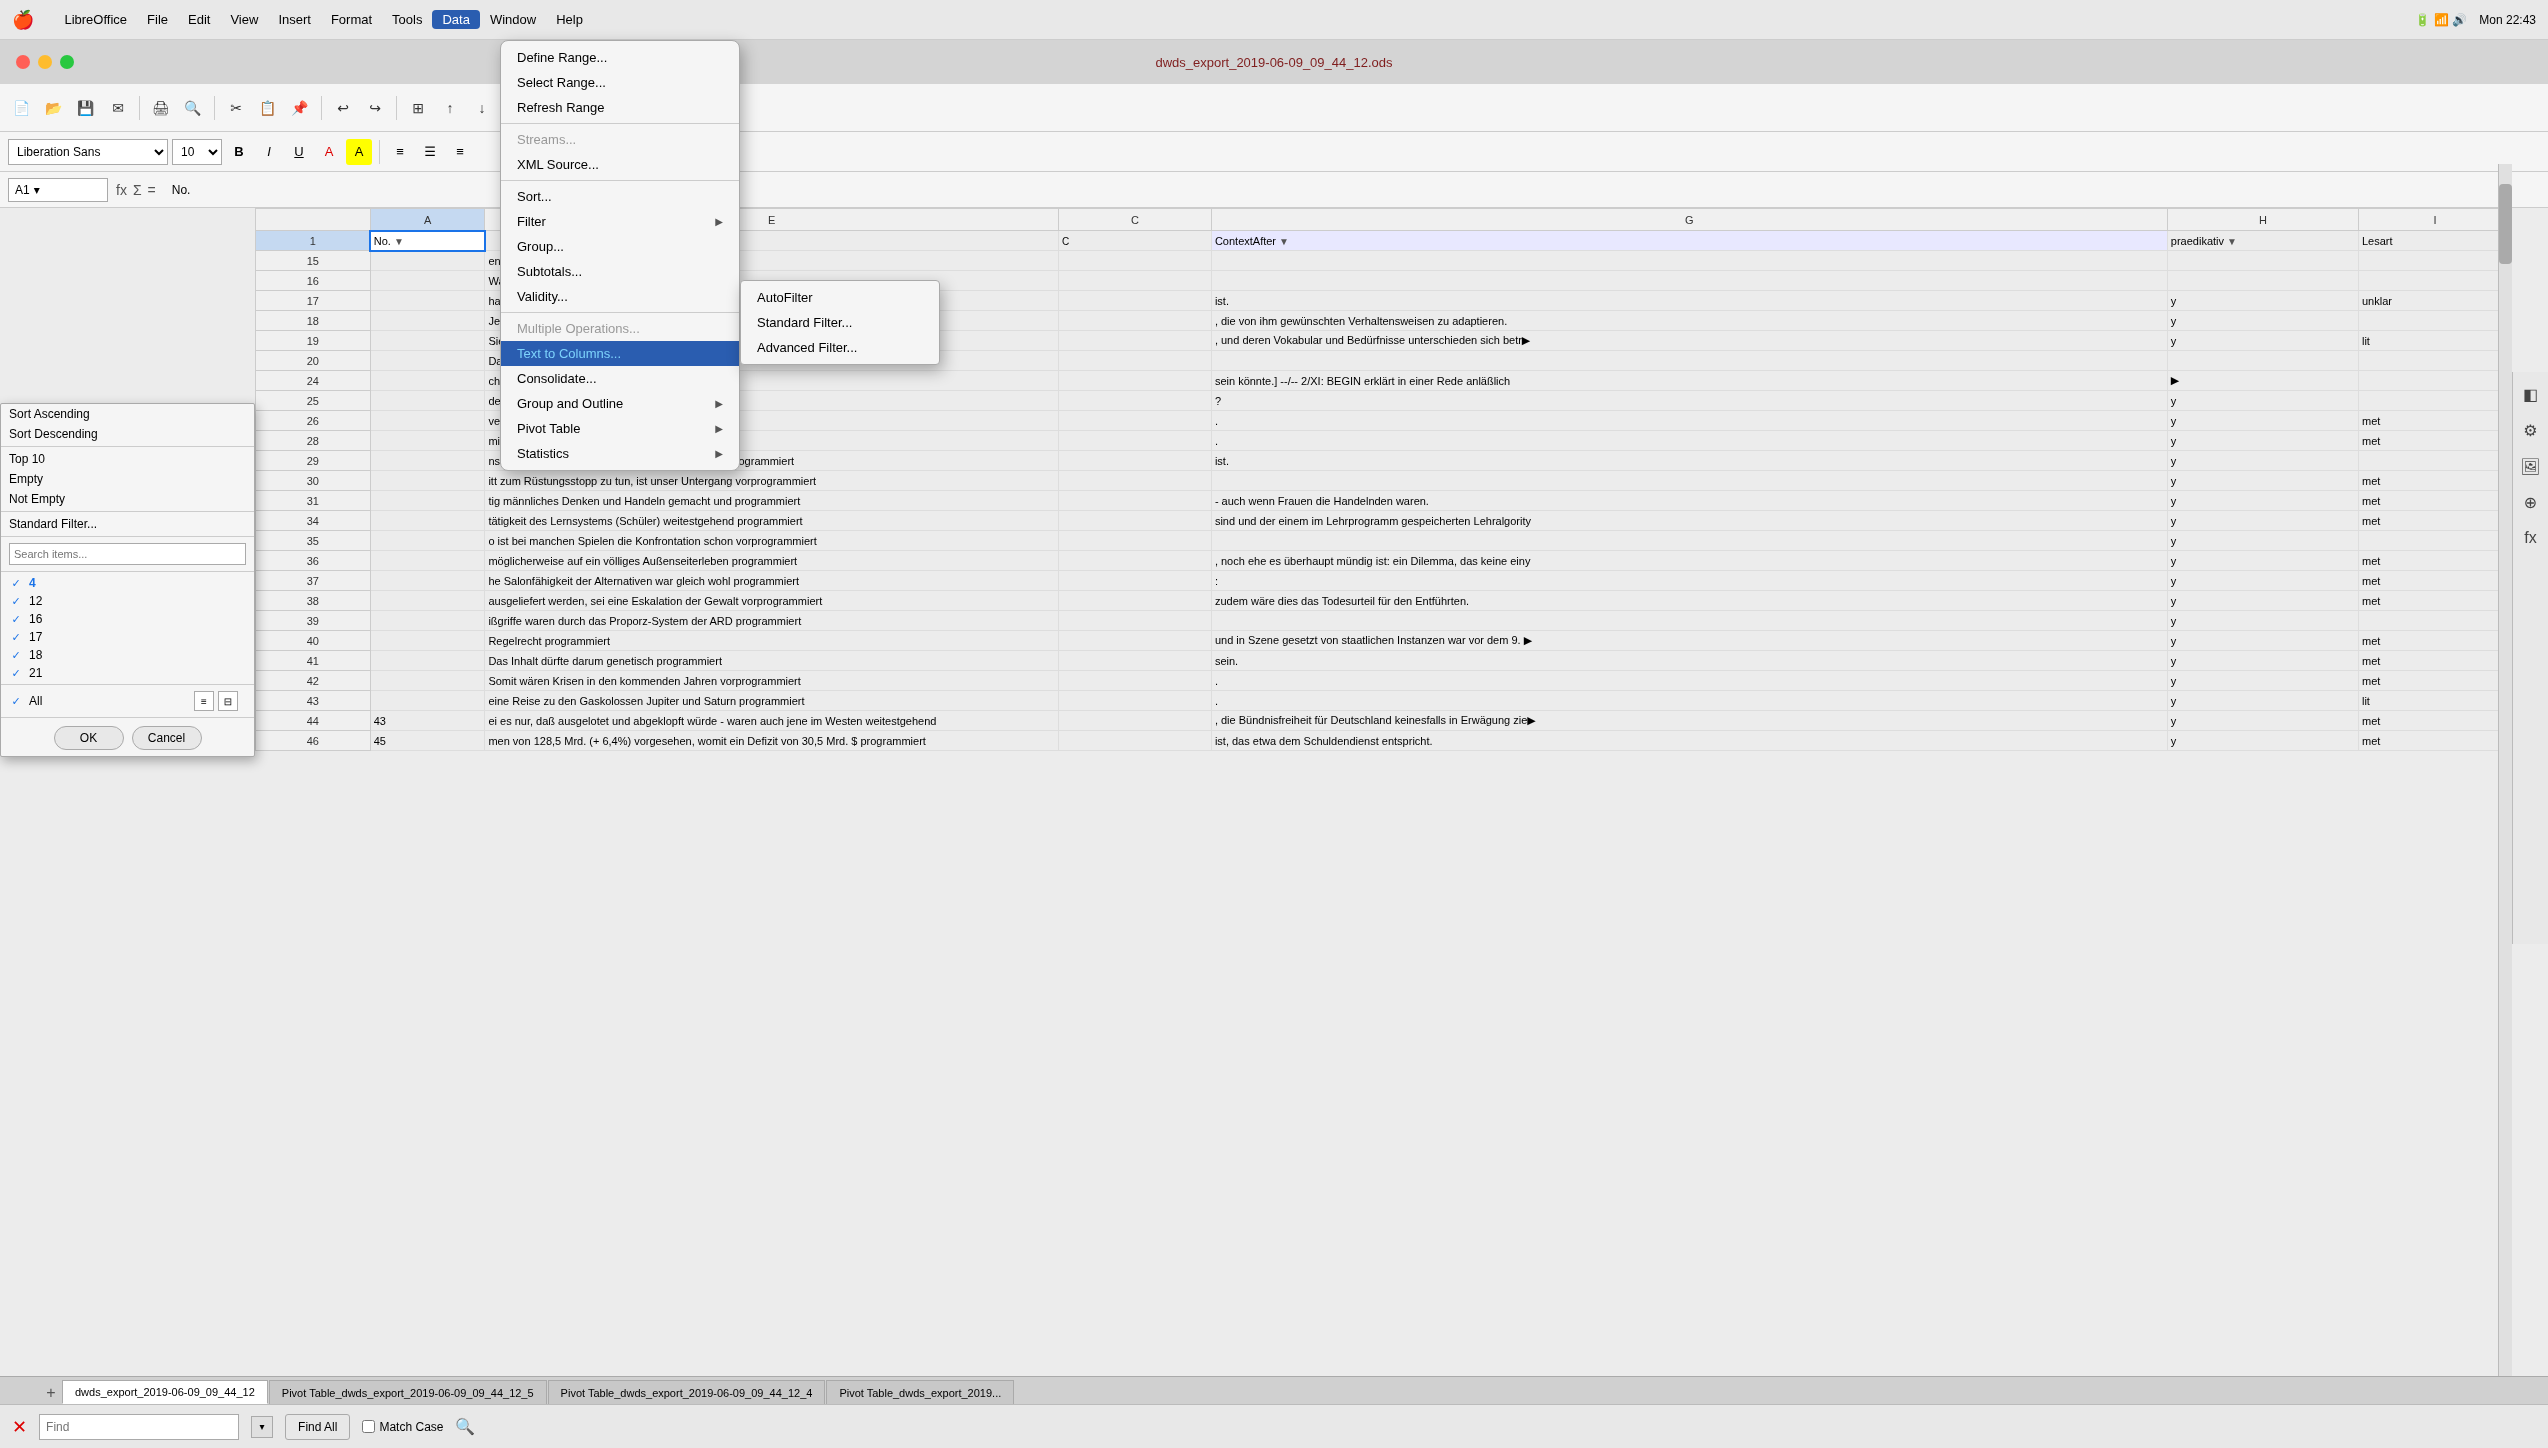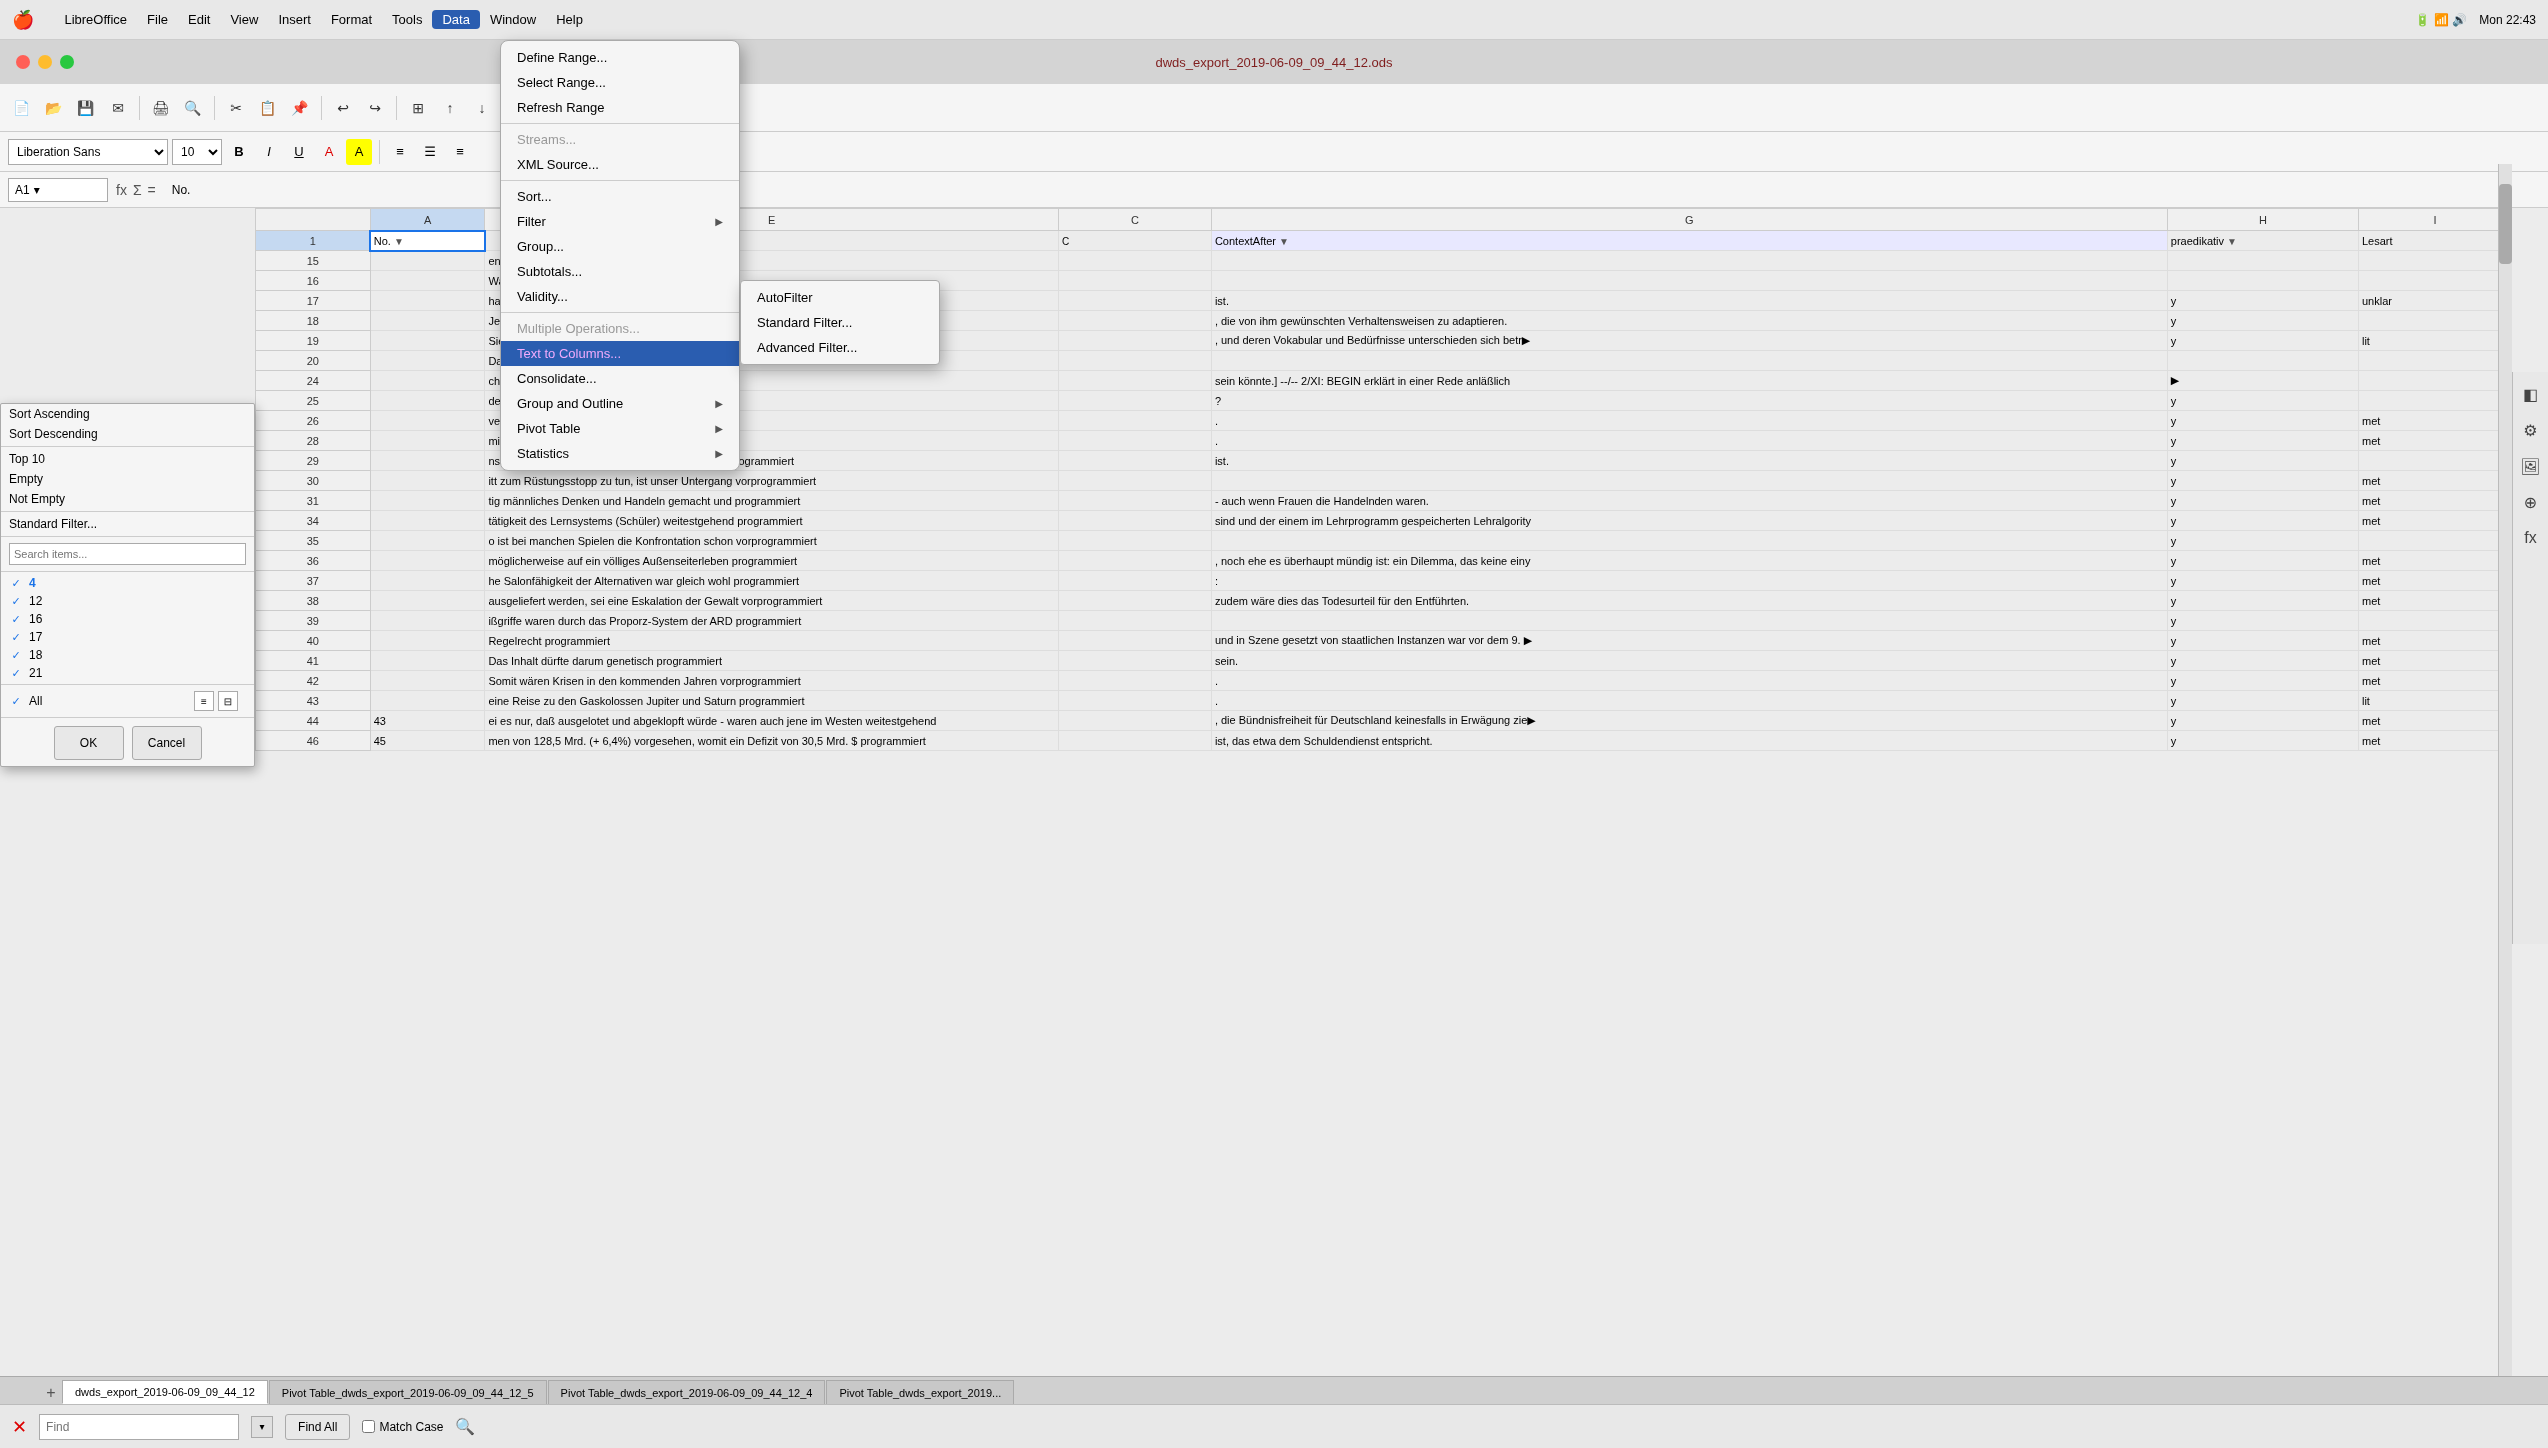--- a/index.html
+++ b/index.html
@@ -277,26 +277,26 @@
       padding: 2px 8px;
     }
     .filter-buttons {
       display: flex;
       gap: 8px;
       padding: 6px 8px;
       justify-content: center;
     }
     .filter-ok-btn, .filter-cancel-btn {
       width: 70px;
-      height: 34px;
+      height: 24px;
       border: 1px solid #aaa;
       background: #e8e8e8;
       cursor: pointer;
       font-size: 12px;
-      border-radius: 3px;
+      border-radius: 12px;
     }
 
     
     .data-menu {
       position: absolute;
       top: 40px;
       left: 500px;
       width: 240px;
       background: #f5f5f5;
       border: 1px solid #aaa;
@@ -307,21 +307,21 @@
     }
     .menu-item {
       display: flex;
       align-items: center;
       justify-content: space-between;
       padding: 5px 16px;
       font-size: 13px;
       cursor: pointer;
       color: #000;
     }
-    .menu-item.active { background: #2a5db0; color: #f0abfc; }
+    .menu-item.active { background: #2a5db0; color: #7dd3fc; }
     .menu-item.disabled { color: #999; cursor: default; }
     .menu-sep { height: 1px; background: #ccc; margin: 3px 0; }
     .menu-arrow {
       font-size: 10px;
       color: #555;
     }
 
     
     .submenu {
       position: absolute;

